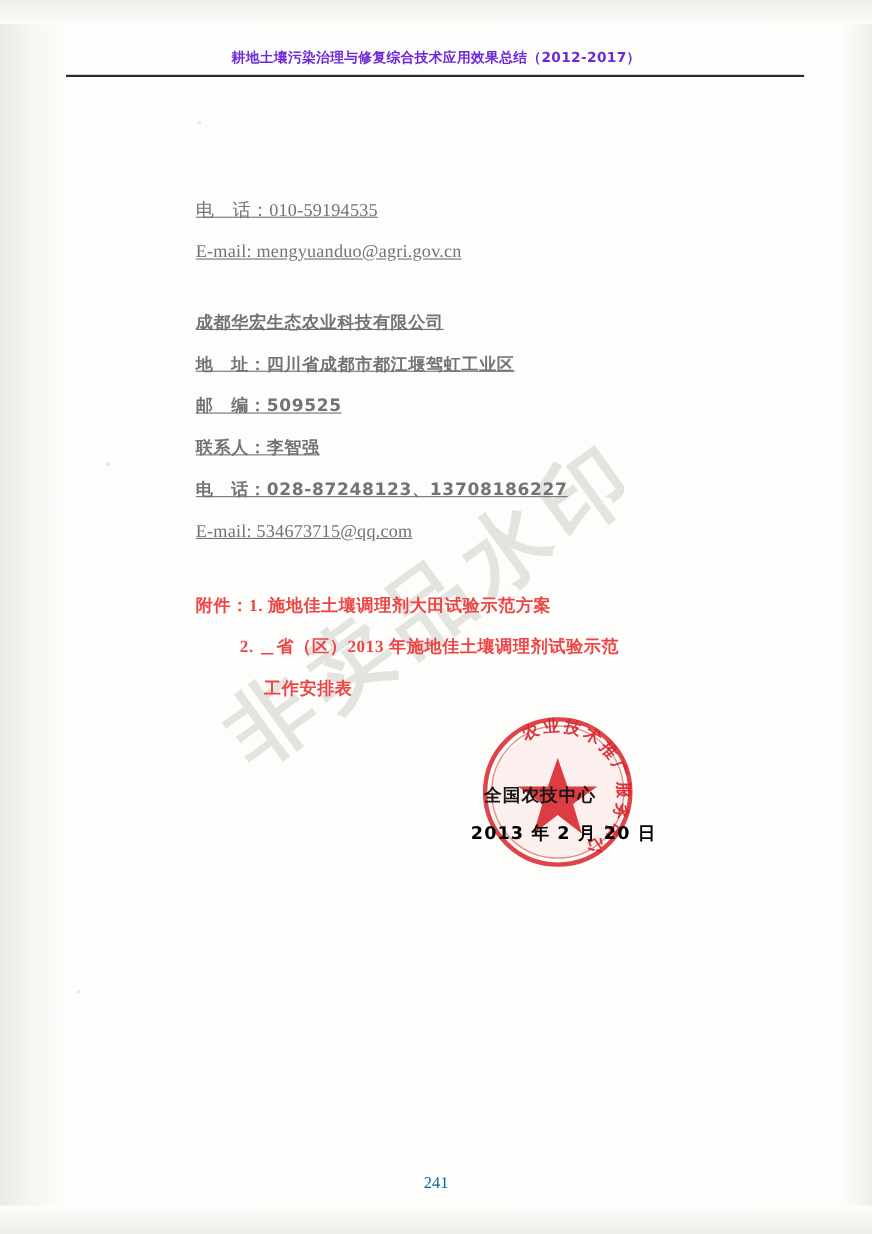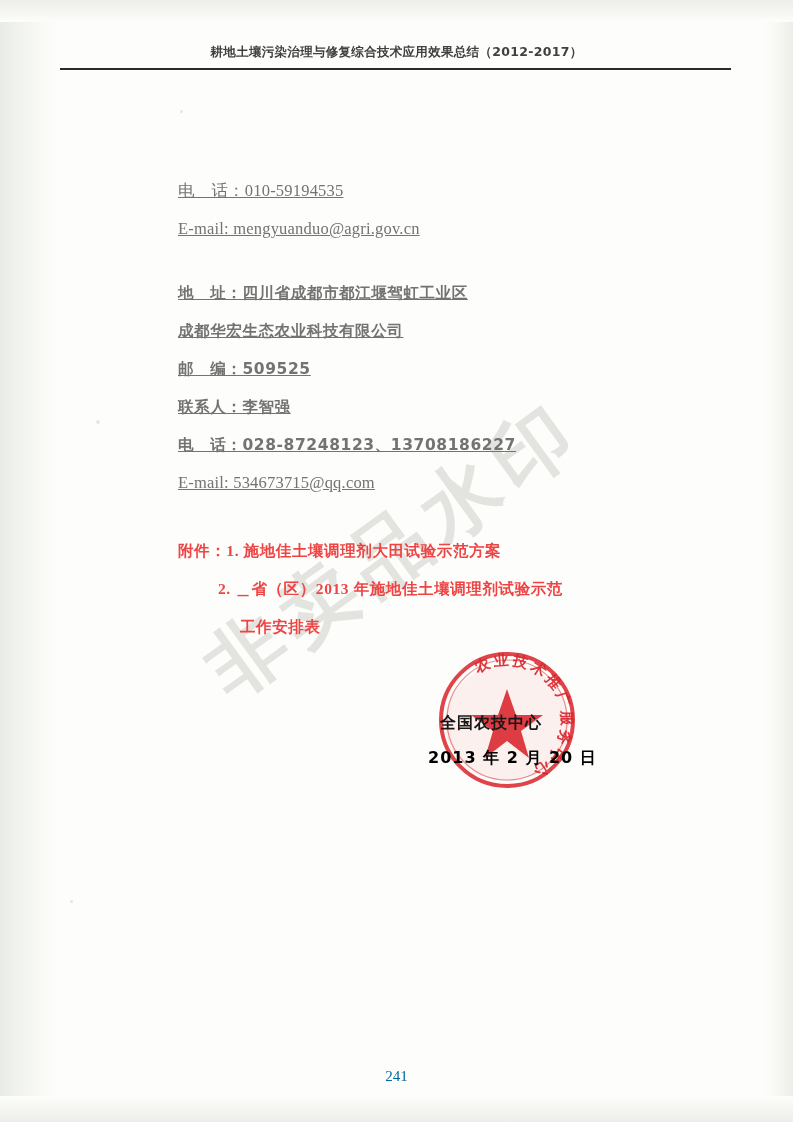--- a/index.html
+++ b/index.html
@@ -48,21 +48,21 @@
   }
 
   
   .header {
     position: absolute;
     left: 0; right: 0;
     top: 44px;
     text-align: center;
     font-size: 12.5px;
     letter-spacing: 0.3px;
-    color: #404040;
+    color: #6d28d9;
     font-family: "DejaVu Sans", sans-serif;
     font-weight: 600;
   }
   .header-rule {
     position: absolute;
     left: 60px;
     right: 62px;
     top: 68px;
     height: 2px;
     background: #2b2b2b;
@@ -202,22 +202,22 @@
 
   <div class="watermark">非卖品水印</div>
 
   <div class="content">
 
     <div class="line en">电　话：010-59194535</div>
     <div class="line en">E-mail: mengyuanduo@agri.gov.cn</div>
 
     <div class="gap-md"></div>
 
+    <div class="line cn">成都华宏生态农业科技有限公司</div>
     <div class="line cn">地　址：四川省成都市都江堰驾虹工业区</div>
-    <div class="line cn">成都华宏生态农业科技有限公司</div>
     <div class="line cn">邮　编：509525</div>
     <div class="line cn">联系人：李智强</div>
     <div class="line cn">电　话：028-87248123、13708186227</div>
     <div class="line en">E-mail: 534673715@qq.com</div>
 
     <div class="gap-lg"></div>
 
     <div class="attach-line"><span>附件：</span><span>1. 施地佳土壤调理剂大田试验示范方案</span></div>
     <div class="attach-line indent-1">2. ＿省（区）2013 年施地佳土壤调理剂试验示范</div>
     <div class="attach-line indent-2">工作安排表</div>

